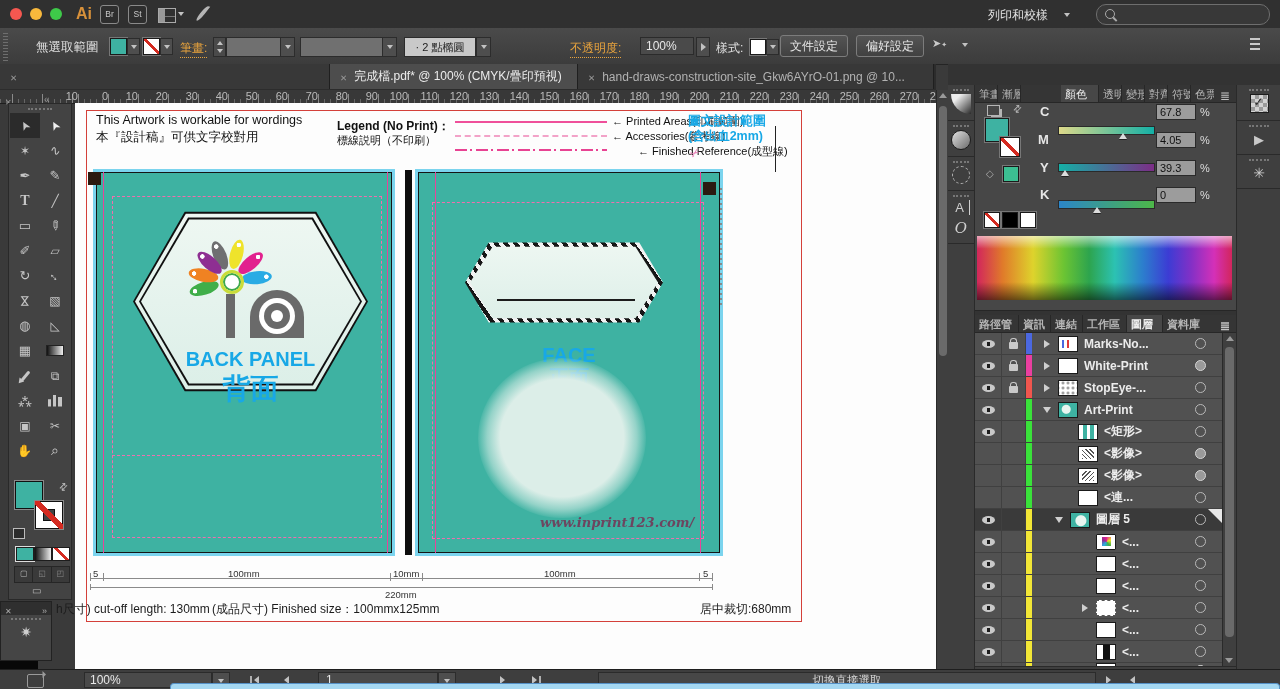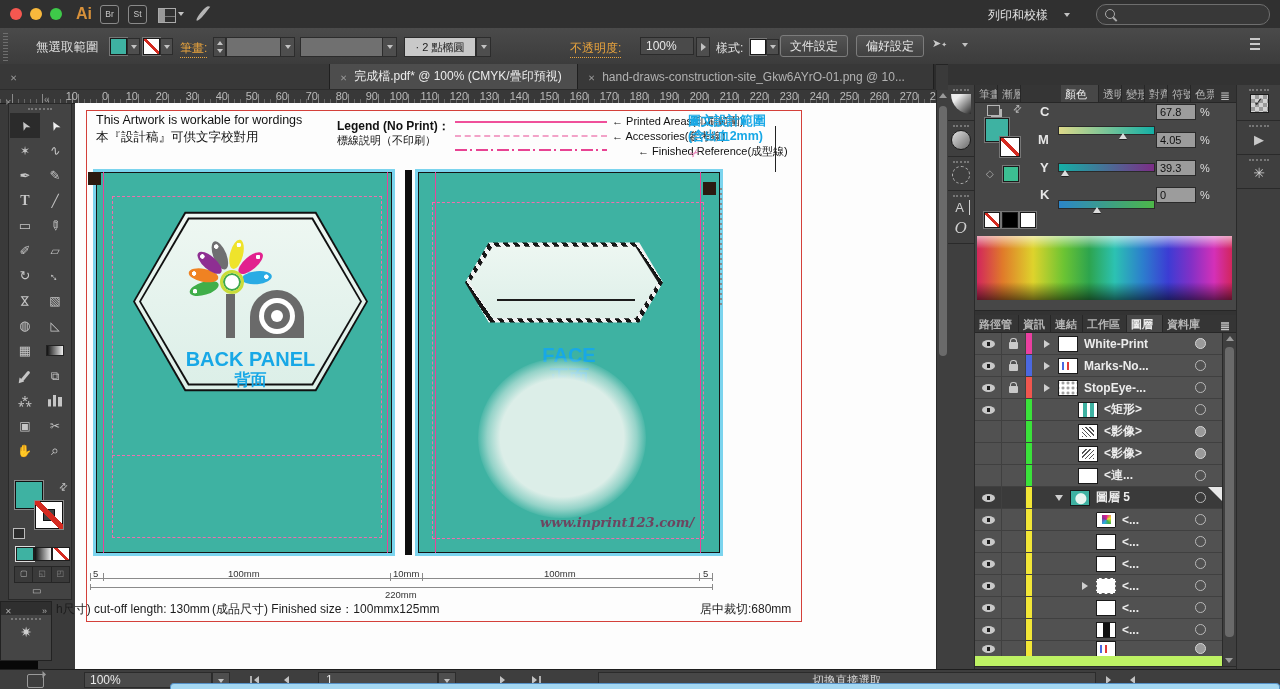--- a/index.html
+++ b/index.html
@@ -367,21 +367,21 @@
     <div style="position:absolute;left:30px;top:30px;width:18px;height:18px;border-radius:50%;background:#fff;border:3px solid #cadd3a;box-shadow:inset 0 0 0 2px #3da84c;"></div>
   </div>
 
   <div class="ab" style="left:226px;top:294px;width:9px;height:44px;background:#6a6a6a;"></div>
   <div class="ab" style="left:250px;top:290px;width:54px;height:48px;background:#6a6a6a;border-radius:27px 27px 0 0;"></div>
   <div class="ab" style="left:259px;top:298px;width:36px;height:36px;border-radius:50%;background:#fff;"></div>
   <div class="ab" style="left:264px;top:303px;width:26px;height:26px;border-radius:50%;background:#6a6a6a;"></div>
   <div class="ab" style="left:271px;top:310px;width:12px;height:12px;border-radius:50%;background:#fff;"></div>
 
   <div class="ab cyanlabel txt" style="left:133px;top:348px;width:235px;font-size:20px;">BACK PANEL</div>
-  <div class="ab cyanlabel txt" style="left:133px;top:370px;width:235px;font-size:16px;">背面</div>
+  <div class="ab cyanlabel txt" style="left:133px;top:370px;width:235px;font-size:28px;">背面</div>
 
   <div class="ab" style="left:405px;top:170px;width:7px;height:385px;background:#0d0d0d;"></div>
 
   <div class="ab pouch cyansel" style="left:418px;top:172px;width:302px;height:381px;"></div>
   <div class="ab" style="left:703px;top:182px;width:13px;height:13px;background:#2b1a10;"></div>
   <div class="ab guide-dash" style="left:432px;top:202px;width:270px;height:335px;"></div>
   <div class="ab mline" style="left:435px;top:172px;height:381px;"></div>
   <div class="ab mline" style="left:700px;top:172px;height:381px;"></div>
 
   <div class="ab hex2" style="left:465px;top:237px;width:198px;height:91px;background:repeating-linear-gradient(55deg,#161616 0 4px,#f2f2f2 4px 8px);">
@@ -573,63 +573,76 @@
       <div class="ptab" style="width:44px;">路徑管</div>
       <div class="ptab" style="width:32px;">資訊</div>
       <div class="ptab" style="width:32px;">連結</div>
       <div class="ptab" style="width:44px;">工作區</div>
       <div class="ptab active" style="width:36px;">圖層</div>
       <div class="ptab" style="width:42px;border-right:none;">資料庫</div>
       <div style="flex:1;"></div>
       <div class="pmenu" style="padding:1px 6px 0;"></div>
     </div>
     <div>
-      <div class="lrow has-eye has-lock cb-mag exp-r th-white tgt-filled">
+      <div class="lrow has-eye has-lock cb-blue exp-r th-marks">
         <span class="cell eye">
             <i class="eyei"></i>
           </span>
         <span class="cell lock">
             <i class="locki"></i>
           </span>
         <span class="cbar"></span>
+        <span class="exp">
+            <i></i>
+          </span>
+        <span class="thumb"></span>
+        <span class="lname">Marks-No...</span>
+        <span class="tgt"></span>
+      </div>
+      <div class="lrow has-eye has-lock cb-mag exp-r th-white tgt-filled">
+        <span class="cell eye">
+            <i class="eyei"></i>
+          </span>
+        <span class="cell lock">
+            <i class="locki"></i>
+          </span>
+        <span class="cbar"></span>
           <span class="exp">
             <i></i>
           </span>
         <span class="thumb"></span>
         <span class="lname">White-Print</span>
         <span class="tgt"></span>
       </div>
-      <div class="lrow has-eye has-lock cb-blue exp-r th-marks">
+      <div class="lrow has-eye has-lock cb-red exp-r th-stopeye">
         <span class="cell eye">
             <i class="eyei"></i>
           </span>
         <span class="cell lock">
             <i class="locki"></i>
           </span>
         <span class="cbar"></span>
-        <span class="exp">
-            <i></i>
-          </span>
-        <span class="thumb"></span>
-        <span class="lname">Marks-No...</span>
-        <span class="tgt"></span>
-      </div>
-      <div class="lrow has-eye has-lock cb-red exp-r th-stopeye">
-        <span class="cell eye">
-            <i class="eyei"></i>
-          </span>
-        <span class="cell lock">
-            <i class="locki"></i>
-          </span>
-        <span class="cbar"></span>
           <span class="exp">
             <i></i>
           </span>
         <span class="thumb"></span>
         <span class="lname">StopEye-...</span>
+        <span class="tgt"></span>
+      </div>
+      <div class="lrow has-eye cb-green exp-d th-art">
+        <span class="cell eye">
+            <i class="eyei"></i>
+          </span>
+        <span class="cell lock"></span>
+        <span class="cbar"></span>
+          <span class="exp">
+            <i></i>
+          </span>
+        <span class="thumb"></span>
+        <span class="lname">Art-Print</span>
         <span class="tgt"></span>
       </div>
       <div class="lrow has-eye cb-green d1 th-rect">
         <span class="cell eye">
             <i class="eyei"></i>
           </span>
         <span class="cell lock"></span>
         <span class="cbar"></span>
           <span class="exp"></span>
         <span class="thumb"></span>

